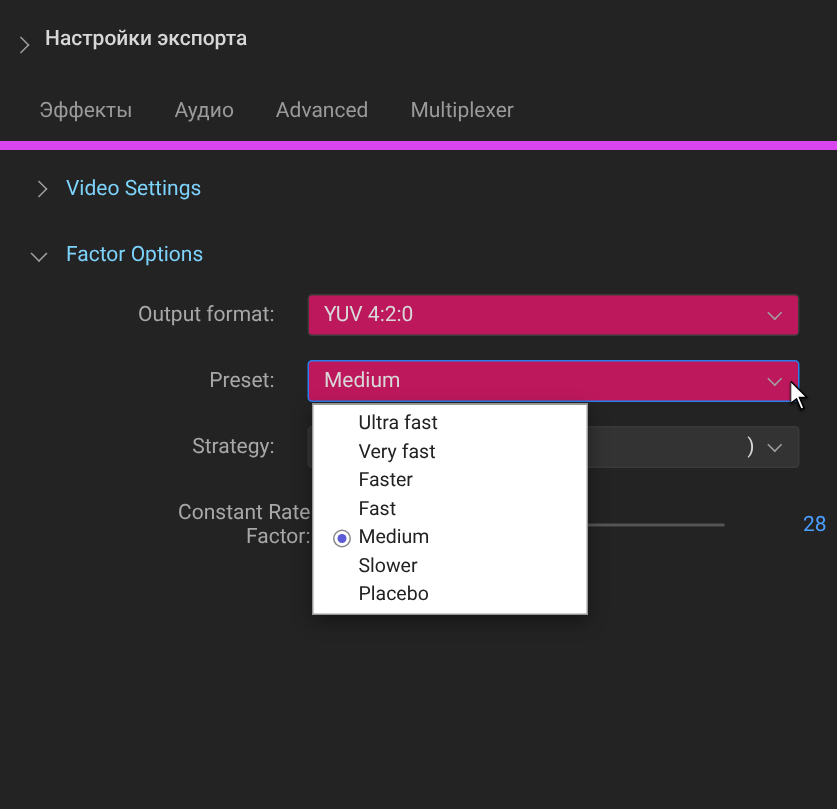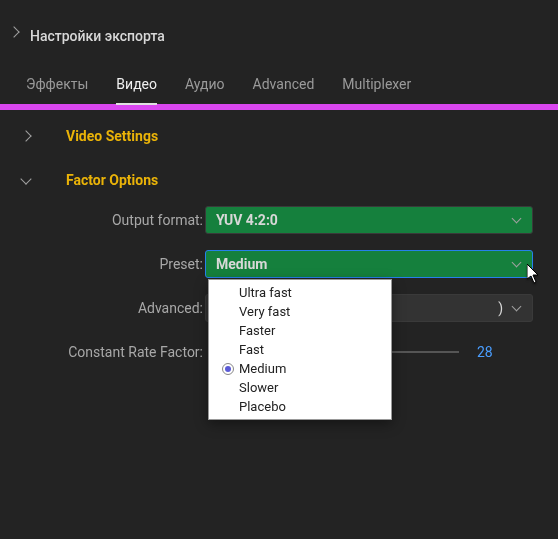--- a/index.html
+++ b/index.html
@@ -1,55 +1,54 @@
 <!DOCTYPE html>
 <html><head>
 <meta charset="utf-8">
 <style>
 * { margin: 0; padding: 0; box-sizing: border-box; font-family: -apple-system, BlinkMacSystemFont, "Segoe UI", Roboto, sans-serif; }
 body { background: #232323; color: #b8b8b8; width: 558px; height: 539px; overflow: hidden; font-size: 14px; }
-.section-header { display: flex; align-items: flex-start; padding: 28px 10px 14px; gap: 12px; }
+.section-header { display: flex; align-items: flex-end; padding: 18px 10px 14px; gap: 12px; }
 .chevron { display: inline-block; width: 8px; height: 8px; border-right: 1.5px solid #a0a0a0; border-bottom: 1.5px solid #a0a0a0; }
 .chevron.right { transform: rotate(-45deg); }
 .chevron.down { transform: rotate(45deg); margin-top: -3px; }
 .section-title { color: #d8d8d8; font-size: 14px; font-weight: 500; }
 .tabs { display: flex; padding: 8px 0 0 12px; border-bottom: 6px solid #d946ef; gap: 0; }
 .tab { padding: 10px 14px 12px; color: #9a9a9a; cursor: pointer; position: relative; font-size: 14px; }
 .tab.active { color: #f0f0f0; }
 .tab.active::after { content: ""; position: absolute; left: 14px; right: 14px; bottom: -1px; height: 2px; background: #e0e0e0; }
 .subsection { display: flex; align-items: center; padding: 18px 22px 10px; gap: 14px; }
-.subsection-title { color: #eab308; font-size: 14px; font-weight: 700; margin-left: 22px; }
+.subsection-title { color: #7dd3fc; font-size: 14px; font-weight: 400; }
 .form-row { display: flex; align-items: center; padding: 8px 0 8px 60px; }
-.form-label { width: 145px; text-align: right; color: #a8a8a8; font-size: 14px; padding-right: 2px; }
+.form-label { width: 145px; text-align: right; color: #a8a8a8; font-size: 14px; padding-right: 22px; }
 .select-wrap { position: relative; width: 328px; }
-.select { background: #15803d; border: 1px solid #3a3a3a; border-radius: 3px; color: #d8d8d8; padding: 5px 10px; width: 100%; display: flex; justify-content: space-between; align-items: center; cursor: pointer; font-size: 14px; font-weight: bold; }
+.select { background: #be185d; border: 1px solid #3a3a3a; border-radius: 3px; color: #d8d8d8; padding: 5px 10px; width: 100%; display: flex; justify-content: space-between; align-items: center; cursor: pointer; font-size: 14px; }
 .select.active { border: 1px solid #2680eb; }
 .select-chevron { width: 7px; height: 7px; border-right: 1.5px solid #a0a0a0; border-bottom: 1.5px solid #a0a0a0; transform: rotate(45deg); margin-top: -4px; margin-right: 2px; }
 .dropdown { position: absolute; top: 100%; left: 3px; width: 184px; background: #fff; border: 1px solid #999; box-shadow: 0 4px 12px rgba(0,0,0,0.4); z-index: 10; padding: 3px 0; margin-top: 1px; }
 .dropdown-item { display: flex; align-items: center; padding: 2px 10px 2px 8px; color: #222; font-size: 13px; cursor: pointer; }
 .radio-slot { width: 22px; display: flex; justify-content: center; align-items: center; }
 .radio-dot { width: 12px; height: 12px; border: 1px solid #888; border-radius: 50%; display: flex; align-items: center; justify-content: center; }
 .radio-dot::after { content: ""; width: 6px; height: 6px; background: #5b5bd6; border-radius: 50%; }
-.crf-value { color: #4a9eff; width: 50px; text-align: left; }
+.crf-value { color: #4a9eff; width: 50px; text-align: right; }
 .slider-track { width: 250px; height: 2px; background: #555; margin: 0 18px 0 4px; position: relative; }
 .strategy-select { background: #333333; border: 1px solid #3a3a3a; border-radius: 3px; color: #d8d8d8; padding: 5px 10px; display: flex; justify-content: space-between; align-items: center; width: 328px; font-size: 14px; }
 .cursor { position: absolute; width: 16px; height: 20px; z-index: 50; pointer-events: none; }
 .cursor svg { filter: drop-shadow(0 1px 1px rgba(0,0,0,0.6)); }
 </style>
 </head>
 <body>
 
 <div class="section-header">
   <span class="chevron right"></span>
   <span class="section-title">Настройки экспорта</span>
 </div>
 
 <div class="tabs">
   <div class="tab"><span>Эффекты</span></div>
-  <div class="tab active"><span>Видео</span></div>
   <div class="tab"><span>Аудио</span></div>
   <div class="tab"><span>Advanced</span></div>
   <div class="tab"><span>Multiplexer</span></div>
 </div>
 
 <div class="subsection">
   <span class="chevron right"></span>
   <span class="subsection-title">Video Settings</span>
 </div>
 
@@ -109,29 +108,29 @@
     </div>
     <div class="cursor" style="top:14px; left:322px;">
       <svg width="14" height="20" viewBox="0 0 14 20">
           <path d="M0 0 L0 15 L4 12 L7 19 L9 18 L6 11 L11 11 Z" fill="#fff" stroke="#000" stroke-width="1"></path>
         </svg>
     </div>
   </div>
 </div>
 
 <div class="form-row">
-  <div class="form-label">Advanced:</div>
+  <div class="form-label">Strategy:</div>
   <div class="strategy-select">
     <span style="visibility:hidden">x</span>
     <span style="display:flex;align-items:center;gap:10px;">
       <span>)</span>
       <span class="select-chevron"></span>
     </span>
   </div>
 </div>
 
-<div class="form-row" style="padding-top:14px;">
+<div class="form-row" style="padding-top:14px;margin-left:24px;">
   <div class="form-label">Constant Rate Factor:</div>
   <div style="display:flex;align-items:center;width:328px;">
     <div class="slider-track"></div>
     <div class="crf-value">28</div>
   </div>
 </div>
 
 </body></html>

